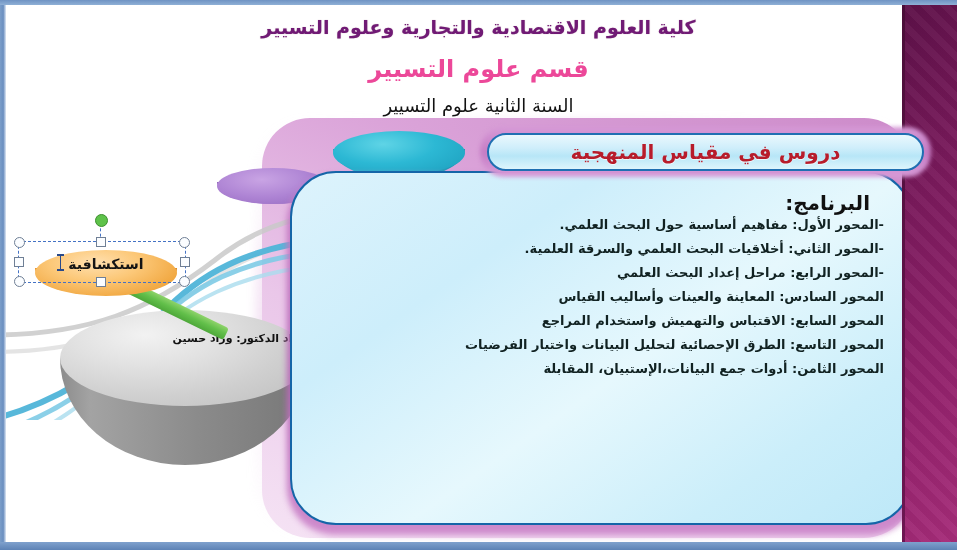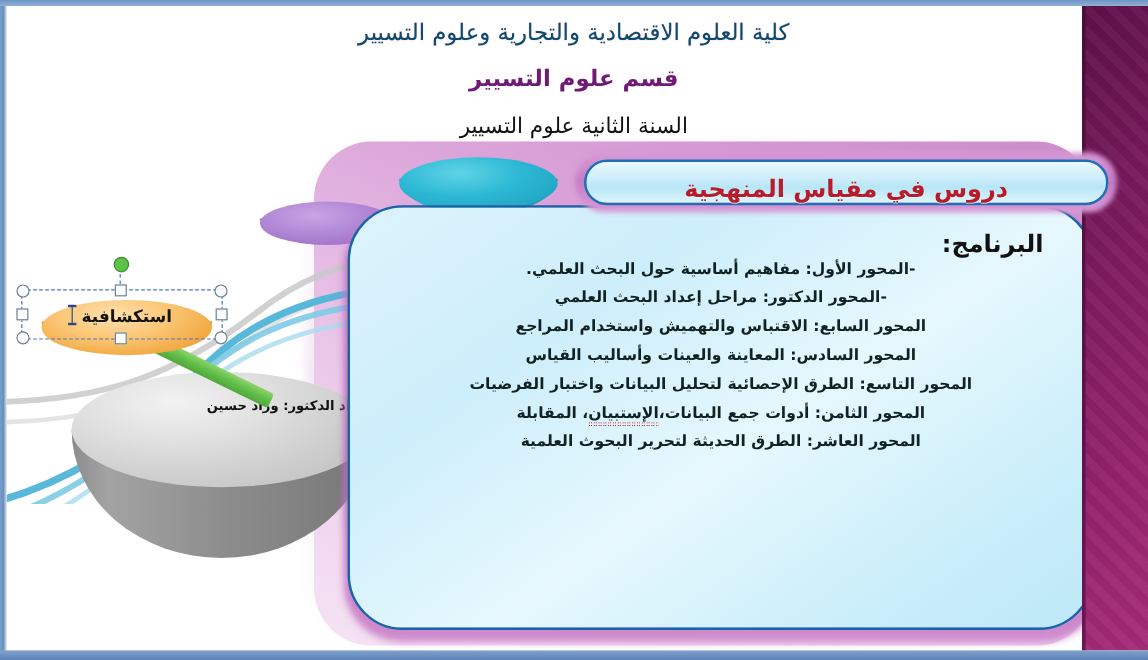--- a/index.html
+++ b/index.html
@@ -136,43 +136,43 @@
     background:#5ec24a;border:1px solid #3d8f2f;z-index:42;
   }
 
   
   .h-line{
     position:absolute;text-align:center;width:100%;
     font-family:"DejaVu Sans","Liberation Sans",sans-serif;
     direction:rtl;z-index:50;white-space:nowrap;
   }
   .h1{
-    top:16px;font-size:19px;font-weight:400;color:#0c4a6e;
+    top:16px;font-size:19px;font-weight:700;color:#701a75;
     letter-spacing:1px;
     text-shadow:0 0 1px rgba(142,74,110,.5);
   }
-  .h2{top:55px;font-size:19px;font-weight:700;color:#701a75;}
+  .h2{top:55px;font-size:24px;font-weight:700;color:#ec4899;}
   .h3{top:95px;font-size:18px;font-weight:400;color:#111;padding-left:48px;}
 
   
   .banner-wrap{
     position:absolute;left:487px;top:133px;width:437px;height:38px;z-index:35;
   }
   .banner-glow{
     position:absolute;left:-7px;top:-6px;width:451px;height:50px;border-radius:24px;
     background:linear-gradient(180deg,#d69ad7 0%,#c57cc4 50%,#d89cd8 100%);
     filter:blur(2px);
   }
   .banner{
     position:absolute;left:0;top:0;width:437px;height:38px;
     border-radius:19px;
     border:2px solid #1f6fb2;
     background:linear-gradient(180deg,#eaf8fd 0%,#cfeefb 38%,#b7e6f7 62%,#def5fc 100%);
     box-sizing:border-box;
-    display:flex;align-items:flex-end;justify-content:center;
+    display:flex;align-items:center;justify-content:center;
   }
   .banner-text{
     font-size:20px;font-weight:700;color:#b71c2b;direction:rtl;
     letter-spacing:1.5px;
     text-shadow:0 1px 0 rgba(255,255,255,.65);
   }
 
   
   .box-shadow-glow{
     position:absolute;left:287px;top:175px;width:630px;height:360px;
@@ -190,21 +190,21 @@
     direction:rtl;
     padding:18px 26px 10px 26px;
   }
   .box-title{
     font-size:20px;font-weight:700;color:#111;text-align:right;
     margin:0 14px 2px 0;direction:rtl;
   }
   .prog-list{list-style:none;margin:0;padding:0;direction:rtl;}
   .prog-list li{
     font-size:13px;font-weight:700;color:#122;
-    text-align:center;direction:rtl;white-space:nowrap;
+    text-align:right;direction:rtl;white-space:nowrap;
     line-height:1.0;padding:5px 0 6px 0;
   }
   .prog-list li.l1{padding-top:1px;}
   .misspell{
     border-bottom:2px solid transparent;
     background-image:linear-gradient(45deg,transparent 45%,#cc0000 45%,#cc0000 55%,transparent 55%),
                      linear-gradient(-45deg,transparent 45%,#cc0000 45%,#cc0000 55%,transparent 55%);
     background-size:4px 3px;
     background-repeat:repeat-x;
     background-position:bottom;
@@ -282,26 +282,26 @@
     <div class="banner">
       <span class="banner-text">دروس في مقياس المنهجية</span>
     </div>
   </div>
 
   <div class="box-shadow-glow"></div>
   <div class="content-box">
     <div class="box-title">البرنامج:</div>
     <ul class="prog-list">
       <li class="l1">-المحور الأول: مفاهيم أساسية حول البحث العلمي.</li>
-      <li>-المحور الدكتور: مراحل إعداد البحث العلمي</li>
+      <li>-المحور الثاني: أخلاقيات البحث العلمي والسرقة العلمية.</li>
+      <li>-المحور الرابع: مراحل إعداد البحث العلمي</li>
+      <li>المحور السادس: المعاينة والعينات وأساليب القياس</li>
       <li>المحور السابع:  الاقتباس والتهميش واستخدام المراجع</li>
-      <li>المحور السادس: المعاينة والعينات وأساليب القياس</li>
       <li>المحور التاسع: الطرق الإحصائية لتحليل البيانات واختبار الفرضيات</li>
       <li id="item8"><span>المحور الثامن:  أدوات جمع البيانات،</span><span class="misspell">الإستبيان</span><span>، المقابلة</span></li>
-      <li>المحور العاشر: الطرق الحديثة لتحرير البحوث العلمية</li>
     </ul>
   </div>
 
   <div class="frame-left"></div>
   <div class="frame-top"></div>
   <div class="frame-bottom"></div>
 
 </div>
 
 </body></html>

